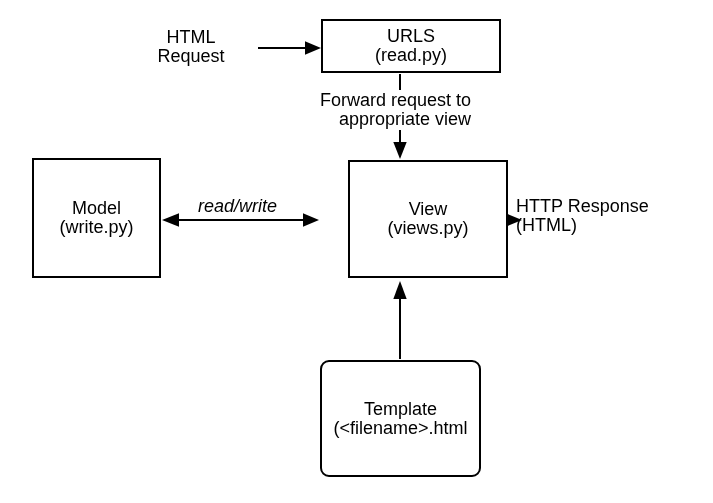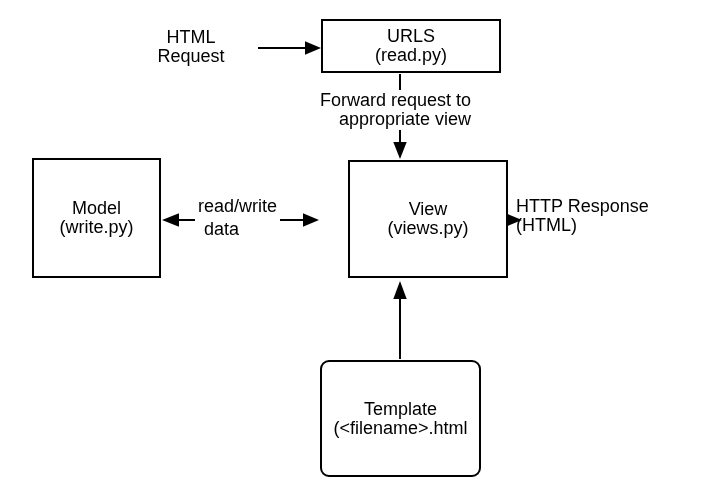--- a/index.html
+++ b/index.html
@@ -55,21 +55,21 @@
     white-space: nowrap;
   }
   .label-http-request {
     left: 131px; top: 28px; width: 120px; text-align: center;
     background: transparent;
   }
   .label-forward {
     left: 318px; top: 90px; text-align: right; padding: 1px 2px;
   }
   .label-read-write {
-    left: 195px; top: 197px; text-align: left; padding: 0 3px;
+    left: 195px; top: 197px; text-align: left; padding: 0 3px; font-style: italic;
   }
   .label-read-write .line2 {
     margin-top: 4px;
     text-indent: 6px;
   }
   .label-http-response {
     left: 516px; top: 197px; width: 160px; text-align: left;
     background: transparent;
   }
 </style>
@@ -132,21 +132,20 @@
     <div>Request</div>
   </div>
 
   <div class="label label-forward">
     <div>Forward request to</div>
     <div>appropriate view</div>
   </div>
 
   <div class="label label-read-write">
     <div class="line1">read/write</div>
-    <div class="line2">data</div>
   </div>
 
   <div class="label label-http-response">
     <div>HTTP Response</div>
     <div>(HTML)</div>
   </div>
 
 </div>
 
 </body></html>

